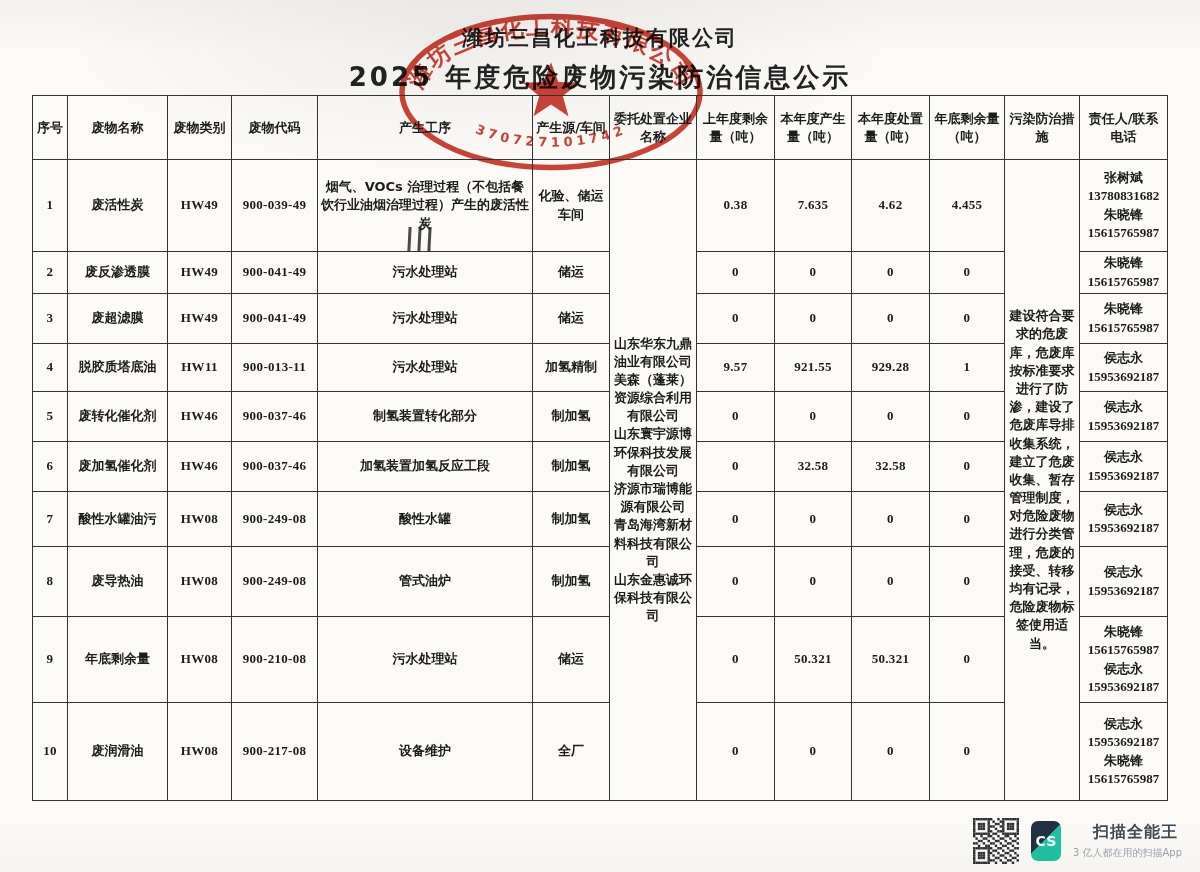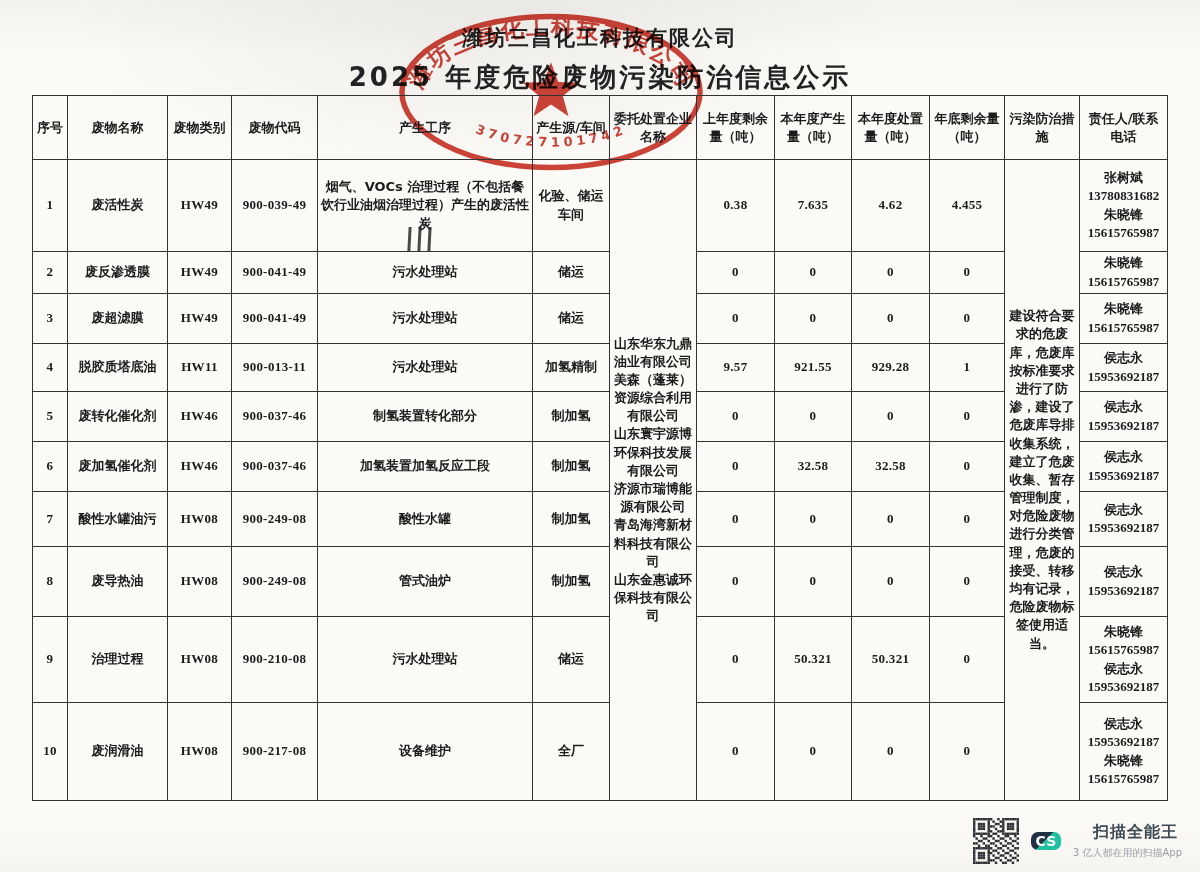--- a/index.html
+++ b/index.html
@@ -38,21 +38,21 @@
   
   .stamp { position:absolute; left:392px; top:8px; width:318px; height:170px;
            opacity:.87; mix-blend-mode:multiply; pointer-events:none; }
   .stamp svg { width:100%; height:100%; }
   .stamp-ticks { position:absolute; left:408px; top:227px; width:40px; height:26px; display:flex; gap:7px; }
   .stamp-ticks i { display:block; width:3px; height:24px; background:#2a2a2a; opacity:.85; transform:skewX(-3deg); }
   
   .wm { position:absolute; right:18px; bottom:8px; display:flex; align-items:center; gap:12px; }
   .qr { width:46px; height:46px; }
   .cs-logo {
-    width:30px; height:18px; border-radius:7px; display:flex; align-items:center; justify-content:center;
+    width:30px; height:40px; border-radius:7px; display:flex; align-items:center; justify-content:center;
     background:linear-gradient(135deg,#223044 47%,#1fbfa0 47%);
     color:#fff; font-size:14px; font-weight:700; letter-spacing:0;
   }
   .wm-text { display:flex; flex-direction:column; justify-content:center; }
   .wm-name { font-size:16px; font-weight:700; color:#3f4a55; letter-spacing:1px;margin-left:20px; }
   .wm-tag { font-size:10px; color:#98a1a9; margin-top:3px; }
 </style>
 </head>
 <body>
 
@@ -231,21 +231,21 @@
         <td>制加氢</td>
         <td class="num">0</td>
         <td class="num">0</td>
         <td class="num">0</td>
         <td class="num">0</td>
         <td class="contact">侯志永
 15953692187</td>
       </tr>
       <tr style="height:86px">
         <td class="num">9</td>
-        <td>治理过程</td>
+        <td>年底剩余量</td>
         <td class="code">HW08</td>
         <td class="code">900-210-08</td>
         <td class="process">污水处理站</td>
         <td>储运</td>
         <td class="num">0</td>
         <td class="num">50.321</td>
         <td class="num">50.321</td>
         <td class="num">0</td>
         <td class="contact">朱晓锋
 15615765987

